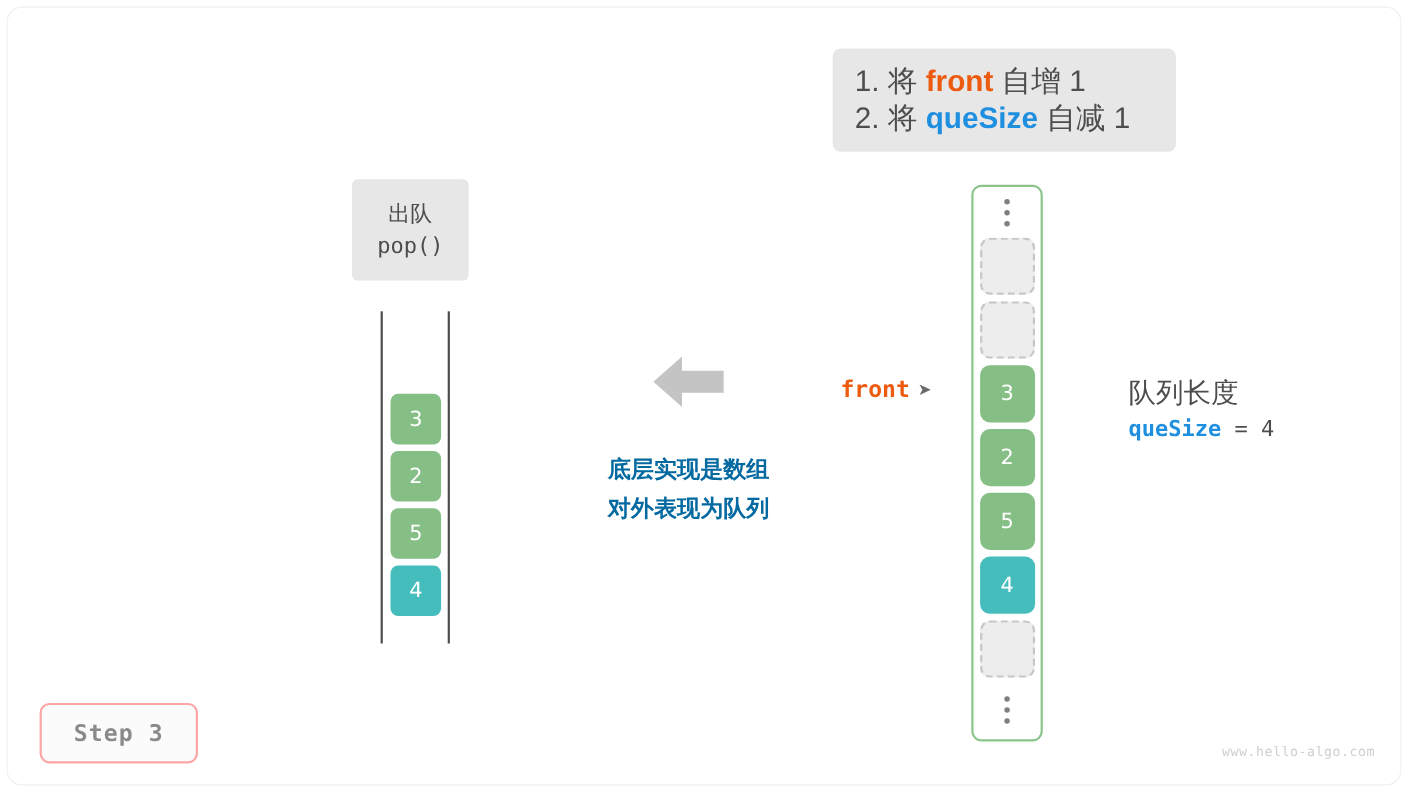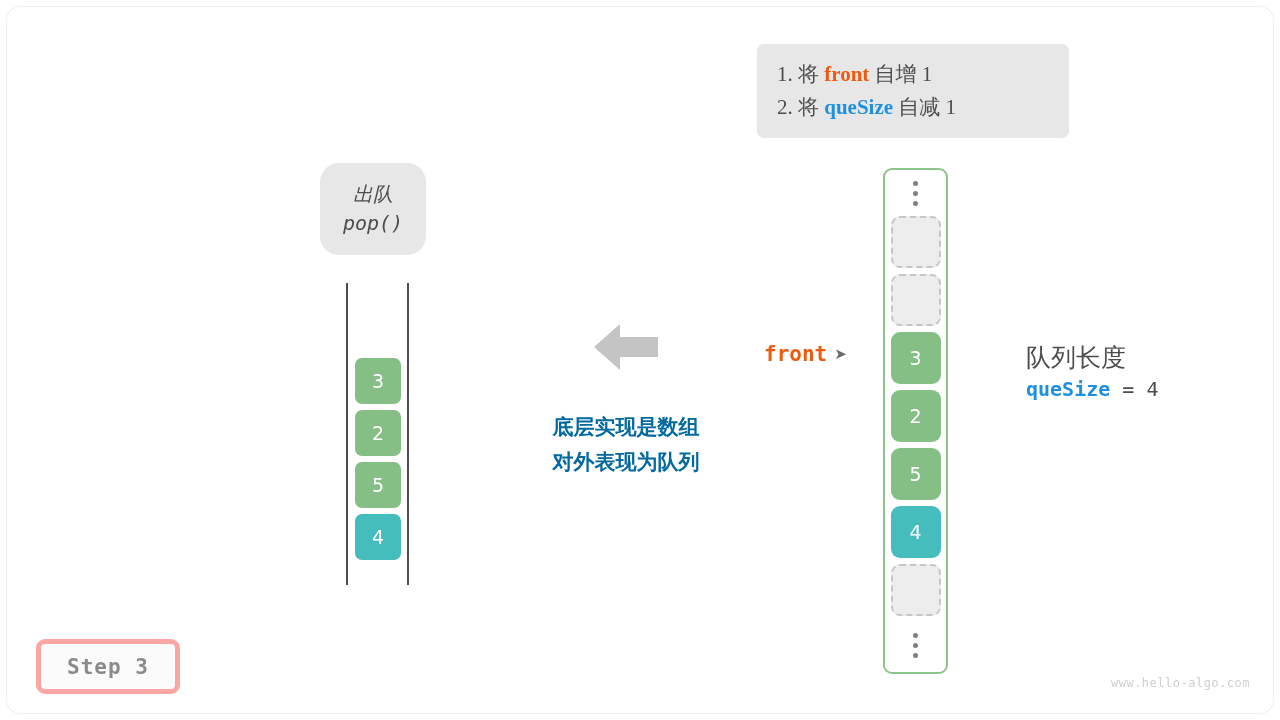--- a/index.html
+++ b/index.html
@@ -41,22 +41,22 @@
     left: 757px;
     top: 44px;
     width: 312px;
     height: 94px;
     background: #e7e7e7;
     border-radius: 7px;
     box-sizing: border-box;
     padding: 14px 20px 0 20px;
   }
   .note-line {
-    font-family: Liberation Serif, serif;
-    font-size: 21px;
+    font-family: Liberation Sans, sans-serif;
+    font-size: 27px;
     line-height: 33px;
     color: #4d4d4d;
     white-space: pre;
   }
   .kw-front {
     color: #ec5b10;
     font-weight: bold;
   }
   .kw-quesize {
     color: #1f8fe0;
@@ -64,27 +64,26 @@
   }
 
   
   #pop-box {
     position: absolute;
     left: 320px;
     top: 163px;
     width: 106px;
     height: 92px;
     background: #e7e7e7;
-    border-radius: 19px;
+    border-radius: 5px;
     box-sizing: border-box;
     display: flex;
     flex-direction: column;
     align-items: center;
     justify-content: center;
-    font-style: italic;
   }
   #pop-box .cn {
     font-family: "DejaVu Sans", "Liberation Sans", sans-serif;
     font-size: 20px;
     color: #4d4d4d;
     line-height: 29px;
   }
   #pop-box .code {
     font-family: "DejaVu Sans Mono", "Liberation Mono", monospace;
     font-size: 20px;
@@ -244,21 +243,21 @@
     text-align: center;
   }
 
   
   #step-badge {
     position: absolute;
     left: 36px;
     top: 639px;
     width: 144px;
     height: 55px;
-    border: 5px solid #fca5a5;
+    border: 2px solid #fca5a5;
     border-radius: 9px;
     background: #fbfbfb;
     box-sizing: border-box;
     display: flex;
     align-items: center;
     justify-content: center;
     font-family: "DejaVu Sans Mono", "Liberation Mono", monospace;
     font-size: 21px;
     font-weight: bold;
     color: #8a8a8a;

